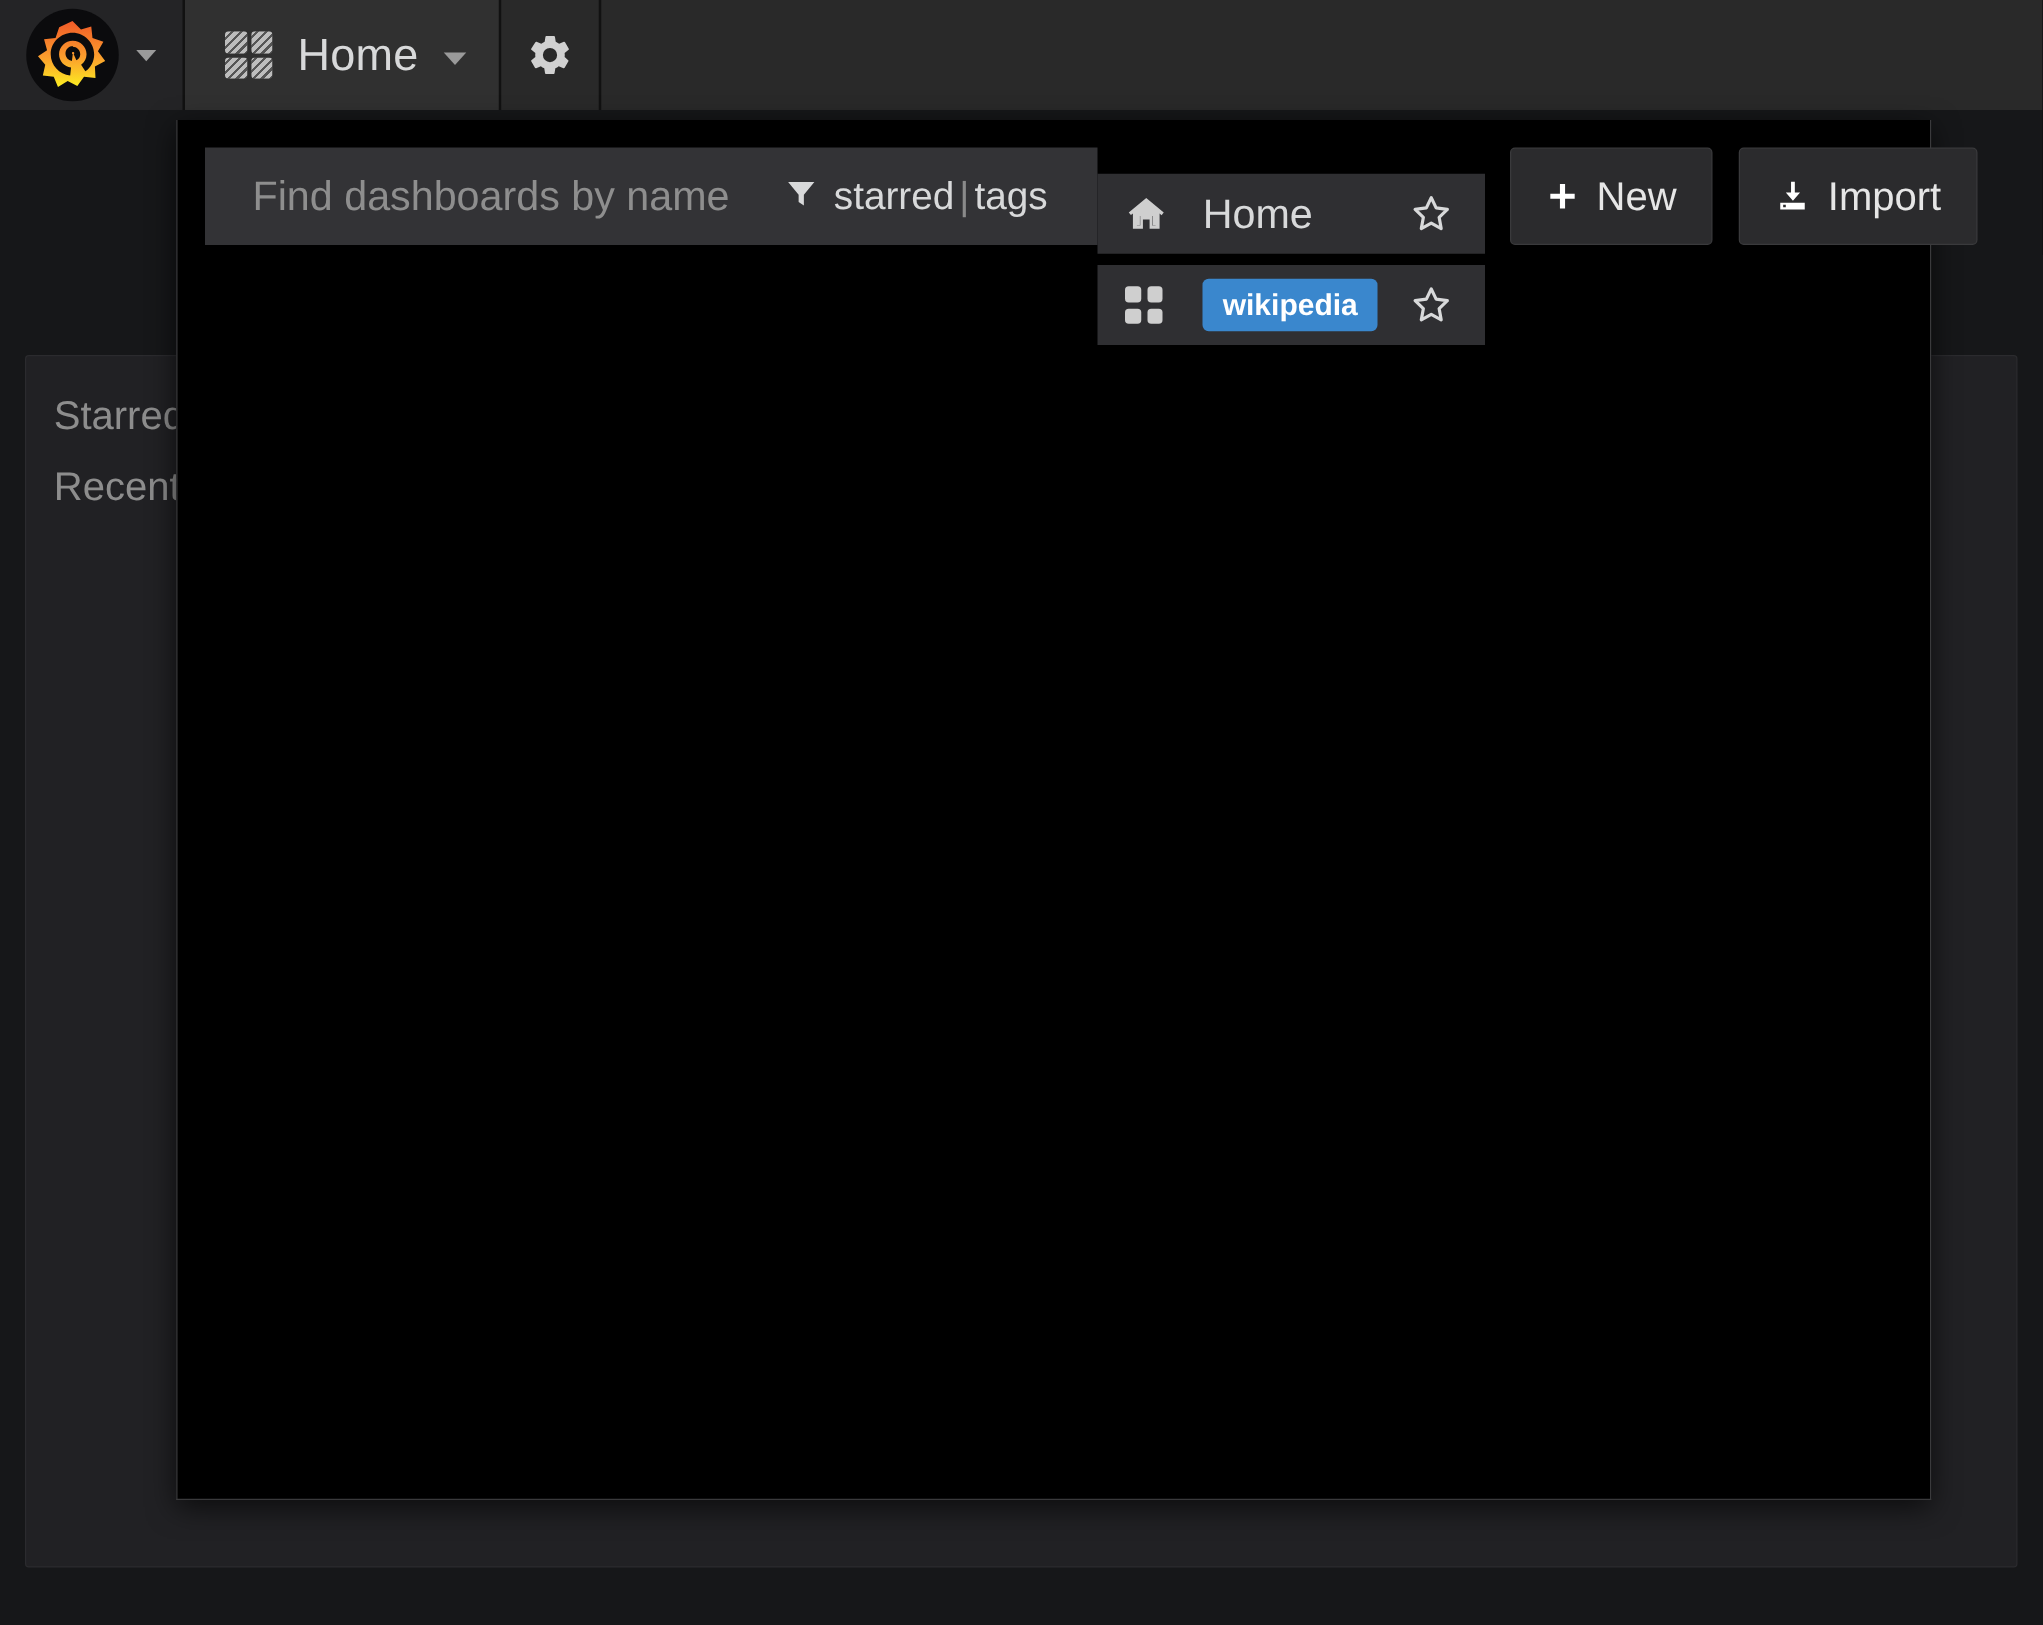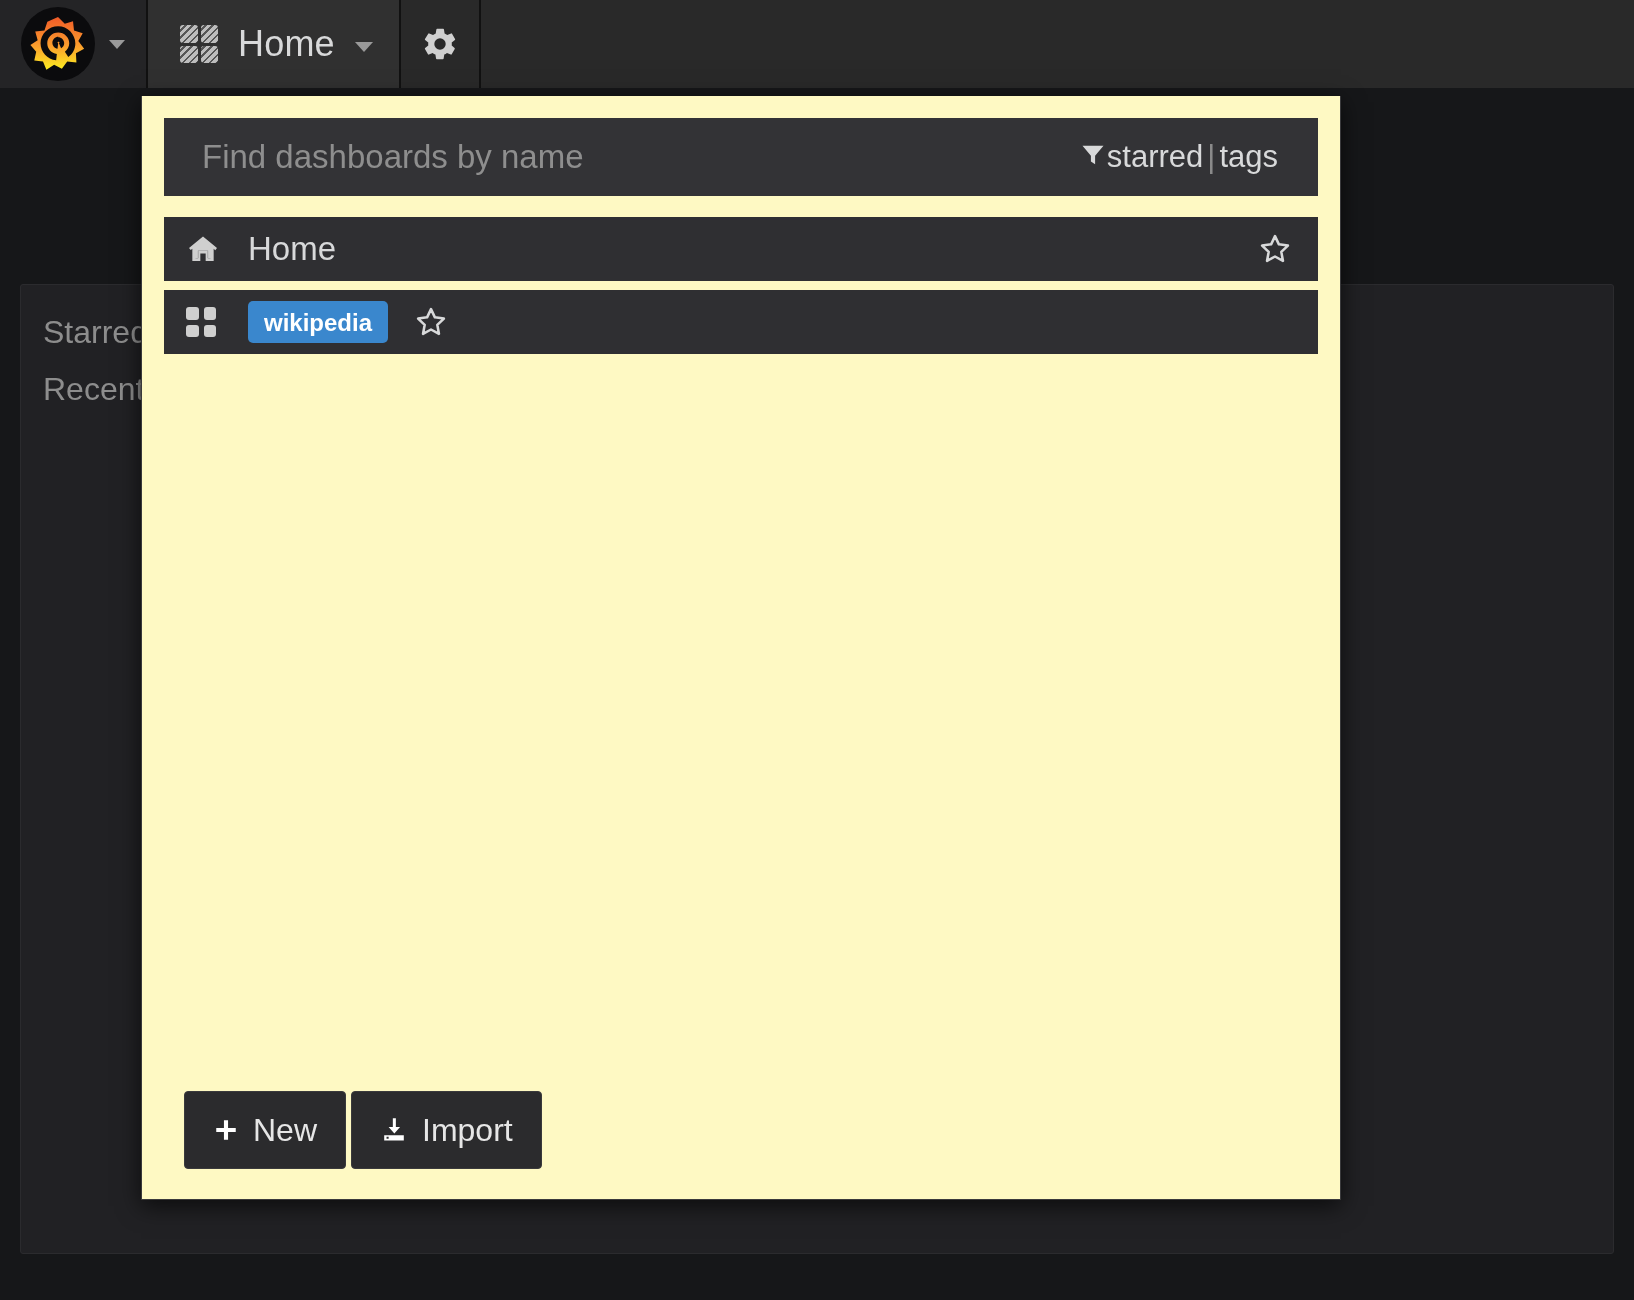--- a/index.html
+++ b/index.html
@@ -143,30 +143,29 @@
     white-space: nowrap;
   }
   .bg-starred   { top: 29px; }
   .bg-recently  { top: 86px; }
 
   
   .search-dropdown {
     position: absolute;
     left: 141px;
     top: 96px;
-    width: 1200px;
+    width: 1404px;
     height: 1104px;
-    background: #fef9c3;
+    background: #000000;
     border: 1px solid #3a3a3c;
     border-top: none;
     box-shadow: 0 6px 22px rgba(0,0,0,0.65);
     z-index: 10;
     padding: 22px;
     display: flex;
-    flex-direction: column;
   }
 
   
   .search-field {
     position: relative;
     height: 78px;
     background: #333336;
     display: flex;
     align-items: center;
     padding: 0 22px 0 38px;
@@ -180,20 +179,21 @@
     font-family: "Liberation Sans", sans-serif;
     font-size: 33px;
     color: #d8d9da;
     padding: 0;
   }
   .search-input::placeholder { color: #8e8e8e; opacity: 1; }
 
   .filter-area {
     display: flex;
     align-items: center;
+    gap: 12px;
     flex: none;
     padding-right: 18px;
   }
   .filter-icon { display: block; }
   .filter-links {
     font-size: 31px;
     color: #d8d9da;
     white-space: nowrap;
   }
   .filter-links .sep { color: #8a8a8a; padding: 0 4px; }
@@ -258,21 +258,21 @@
     flex: none;
     cursor: pointer;
   }
   .star-btn svg { display: block; }
 
   .results-spacer { flex: 1; }
 
   
   .dropdown-actions {
     display: flex;
-    gap: 5px;
+    gap: 21px;
     flex: none;
     padding-left: 20px;
     padding-bottom: 8px;
   }
   .action-btn {
     height: 78px;
     background: #2b2b2d;
     border: 1px solid #3a3a3c;
     border-radius: 4px;
     color: #e6e6e6;

